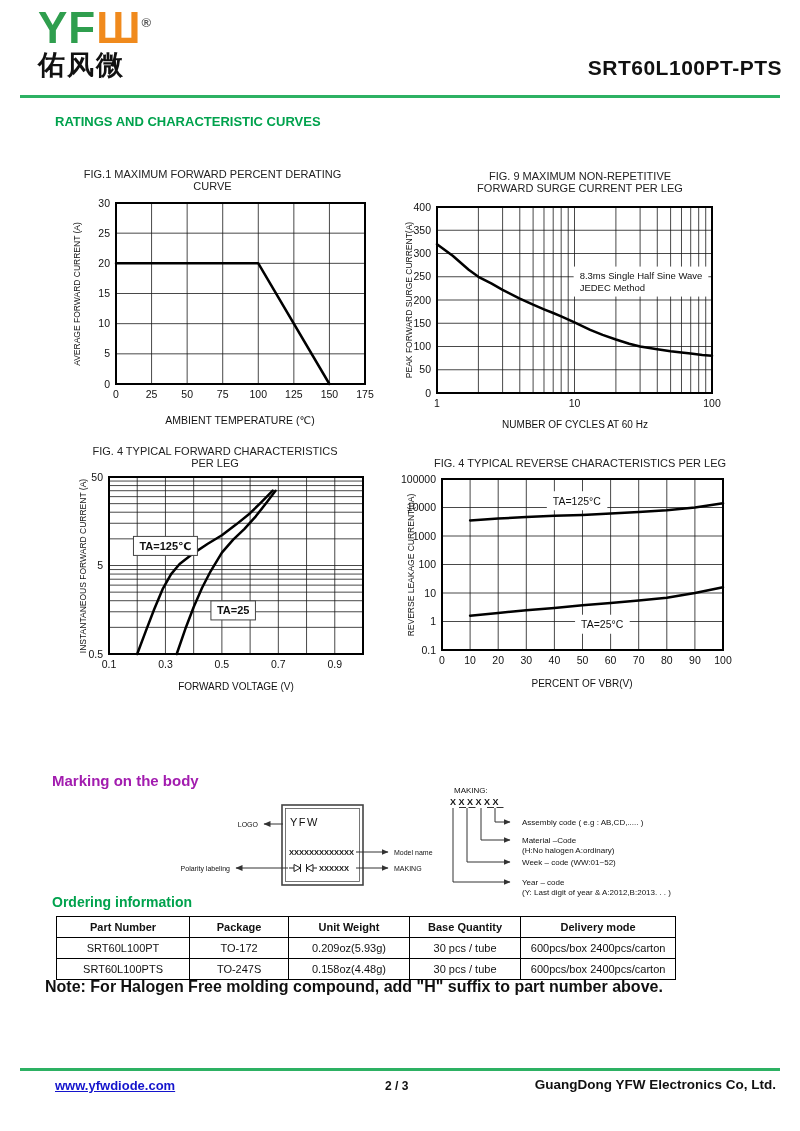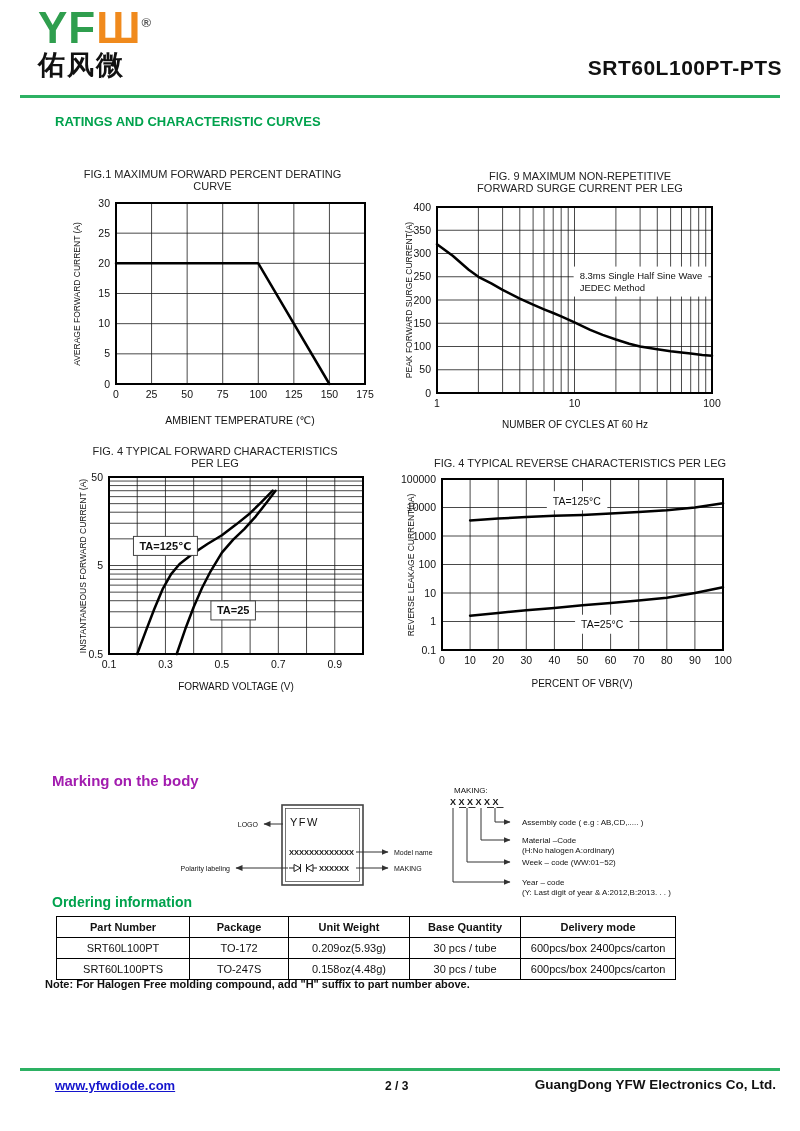--- a/index.html
+++ b/index.html
@@ -34,21 +34,21 @@
   .mk-heading { left:52px; top:772px; font-size:15px; }
   .ord-heading { left:52px; top:894px; font-size:14px; }
 
   
   .ord-table-wrap { left:56px; top:916px; width:620px; }
   table.ord { border-collapse:collapse; width:100%; font-size:11px; }
   table.ord th, table.ord td {
     border:1.5px solid #000; text-align:center; padding:3px 2px; height:21px; color:#111;
   }
   table.ord th { font-weight:bold; }
-  .ord-note { left:45px; top:978px; font-size:11px; font-weight:bold; color:#111; }
+  .ord-note { left:45px; top:978px; font-size:16px; font-weight:bold; color:#111; }
 
   
   .footer-link { left:55px; top:1078px; font-size:13px; font-weight:bold; color:#1414cc; text-decoration:underline; cursor:pointer; }
   .footer-page { left:385px; top:1079px; font-size:12px; font-weight:bold; color:#111; }
   .footer-company { right:24px; top:1077px; font-size:13.5px; font-weight:bold; color:#111; }
 </style>
 </head>
 <body>
 
 <div class="abs logo-block">

